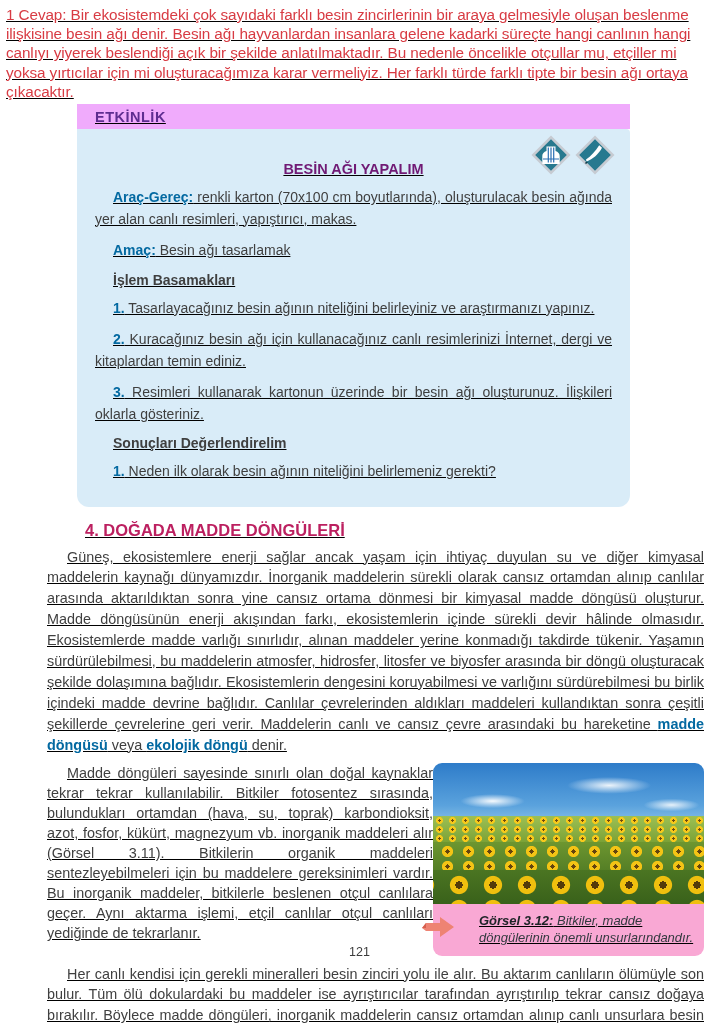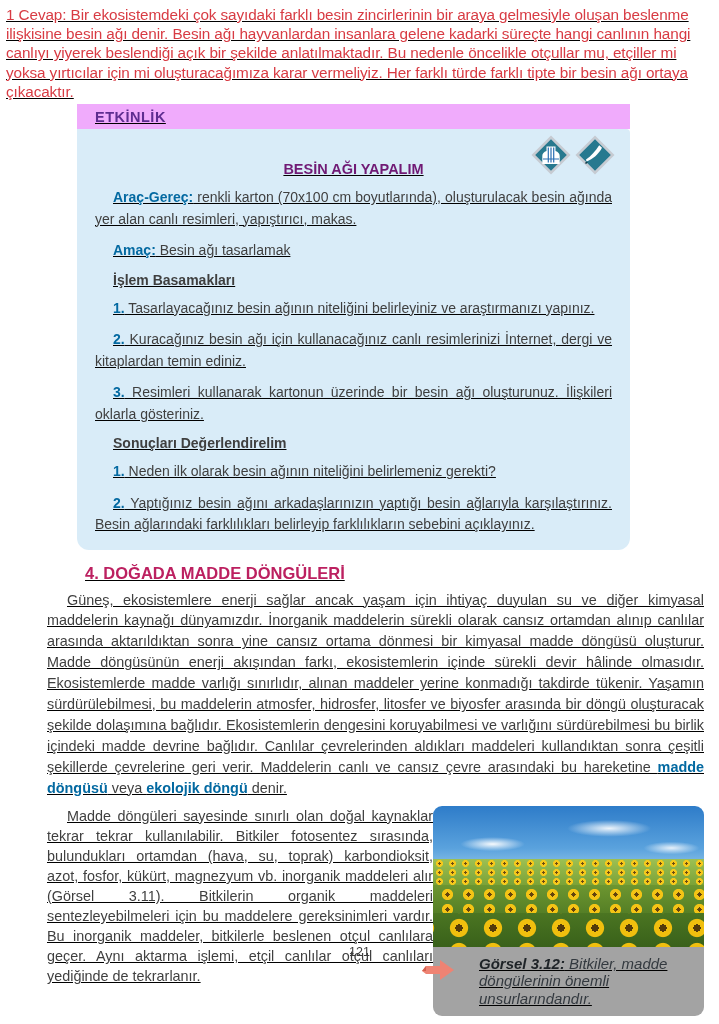--- a/index.html
+++ b/index.html
@@ -74,22 +74,22 @@
     background-image:
       radial-gradient(circle,#63430e 0 2.2px,#f4c415 2.2px 5.2px,rgba(0,0,0,0) 6px),
       linear-gradient(#6d9630,#557f26);
     background-size:21px 15px,100% 100%;background-position:4px 2px,0 0;}
   .band3{top:54px;height:34px;
     background-image:
       radial-gradient(circle,#533a0a 0 3.6px,#f0bf0e 3.6px 8.6px,rgba(0,0,0,0) 9.6px),
       linear-gradient(#4b7522,#39611a);
     background-size:34px 24px,100% 100%;background-position:9px 3px,0 0;}
   .caption{
-    background:#a3a3a3;border-radius:0 0 9px 9px;padding:8px 10px 9px 46px;
-    font-size:15px;line-height:17.5px;font-style:italic;color:#33393f;position:relative;
+    background:#f9a8d4;border-radius:0 0 9px 9px;padding:8px 10px 9px 46px;
+    font-size:13px;line-height:17.5px;font-style:italic;color:#33393f;position:relative;
   }
   .caption .cap-lbl{font-weight:bold;color:#1e2327;}
   .cap-arrow{position:absolute;left:-13px;top:7px;}
   
   .p3{margin-top:8px;}
   .page-number{
     position:absolute;top:945px;left:50%;transform:translateX(-50%);
     color:#3c3c3c;font-size:12.5px;z-index:1;
   }
 </style>
@@ -124,21 +124,20 @@
       </div>
       <div class="activity-title">BESİN AĞI YAPALIM</div>
       <p class="act-p"><span class="lbl">Araç-Gereç:</span><span> renkli karton (70x100 cm boyutlarında), oluşturulacak besin ağında yer alan canlı resimleri, yapıştırıcı, makas.</span></p>
       <p class="act-p"><span class="lbl">Amaç:</span><span> Besin ağı tasarlamak</span></p>
       <div class="act-h">İşlem Basamakları</div>
       <p class="act-p"><span class="lbl">1.</span><span> Tasarlayacağınız besin ağının niteliğini belirleyiniz ve araştırmanızı yapınız.</span></p>
       <p class="act-p"><span class="lbl">2.</span><span> Kuracağınız besin ağı için kullanacağınız canlı resimlerinizi İnternet, dergi ve kitaplardan temin ediniz.</span></p>
       <p class="act-p"><span class="lbl">3.</span><span> Resimleri kullanarak kartonun üzerinde bir besin ağı oluşturunuz. İlişkileri oklarla gösteriniz.</span></p>
       <div class="act-h">Sonuçları Değerlendirelim</div>
       <p class="act-p"><span class="lbl">1.</span><span> Neden ilk olarak besin ağının niteliğini belirlemeniz gerekti?</span></p>
-      <p class="act-p" style="margin-bottom:0"><span class="lbl">2.</span><span> Yaptığınız besin ağını arkadaşlarınızın yaptığı besin ağlarıyla karşılaştırınız. Besin ağlarındaki farklılıkları belirleyip farklılıkların sebebini açıklayınız.</span></p>
     </div>
   </div>
 
   <div class="main">
     <div class="section-heading">4. DOĞADA MADDE DÖNGÜLERİ</div>
     <p class="body-p"><span>Güneş, ekosistemlere enerji sağlar ancak yaşam için ihtiyaç duyulan su ve diğer kimyasal maddelerin kaynağı dünyamızdır. İnorganik maddelerin sürekli olarak cansız ortamdan alınıp canlılar arasında aktarıldıktan sonra yine cansız ortama dönmesi bir kimyasal madde döngüsü oluşturur. Madde döngüsünün enerji akışından farkı, ekosistemlerin içinde sürekli devir hâlinde olmasıdır. Ekosistemlerde madde varlığı sınırlıdır, alınan maddeler yerine konmadığı takdirde tükenir. Yaşamın sürdürülebilmesi, bu maddelerin atmosfer, hidrosfer, litosfer ve biyosfer arasında bir döngü oluşturacak şekilde dolaşımına bağlıdır. Ekosistemlerin dengesini koruyabilmesi ve varlığını sürdürebilmesi bu birlik içindeki madde devrine bağlıdır. Canlılar çevrelerinden aldıkları maddeleri kullandıktan sonra çeşitli şekillerde çevrelerine geri verir. Maddelerin canlı ve cansız çevre arasındaki bu hareketine </span><span class="lbl">madde döngüsü</span><span> veya </span><span class="lbl">ekolojik döngü</span><span> denir.</span></p>
 
     <div class="two-col">
       <div class="col-text">
         <p class="body-p">Madde döngüleri sayesinde sınırlı olan doğal kaynaklar tekrar tekrar kullanılabilir. Bitkiler fotosentez sırasında, bulundukları ortamdan (hava, su, toprak) karbondioksit, azot, fosfor, kükürt, magnezyum vb. inorganik maddeleri alır (Görsel 3.11). Bitkilerin organik maddeleri sentezleyebilmeleri için bu maddelere gereksinimleri vardır. Bu inorganik maddeler, bitkilerle beslenen otçul canlılara geçer. Aynı aktarma işlemi, etçil canlılar otçul canlıları yediğinde de tekrarlanır.</p>

